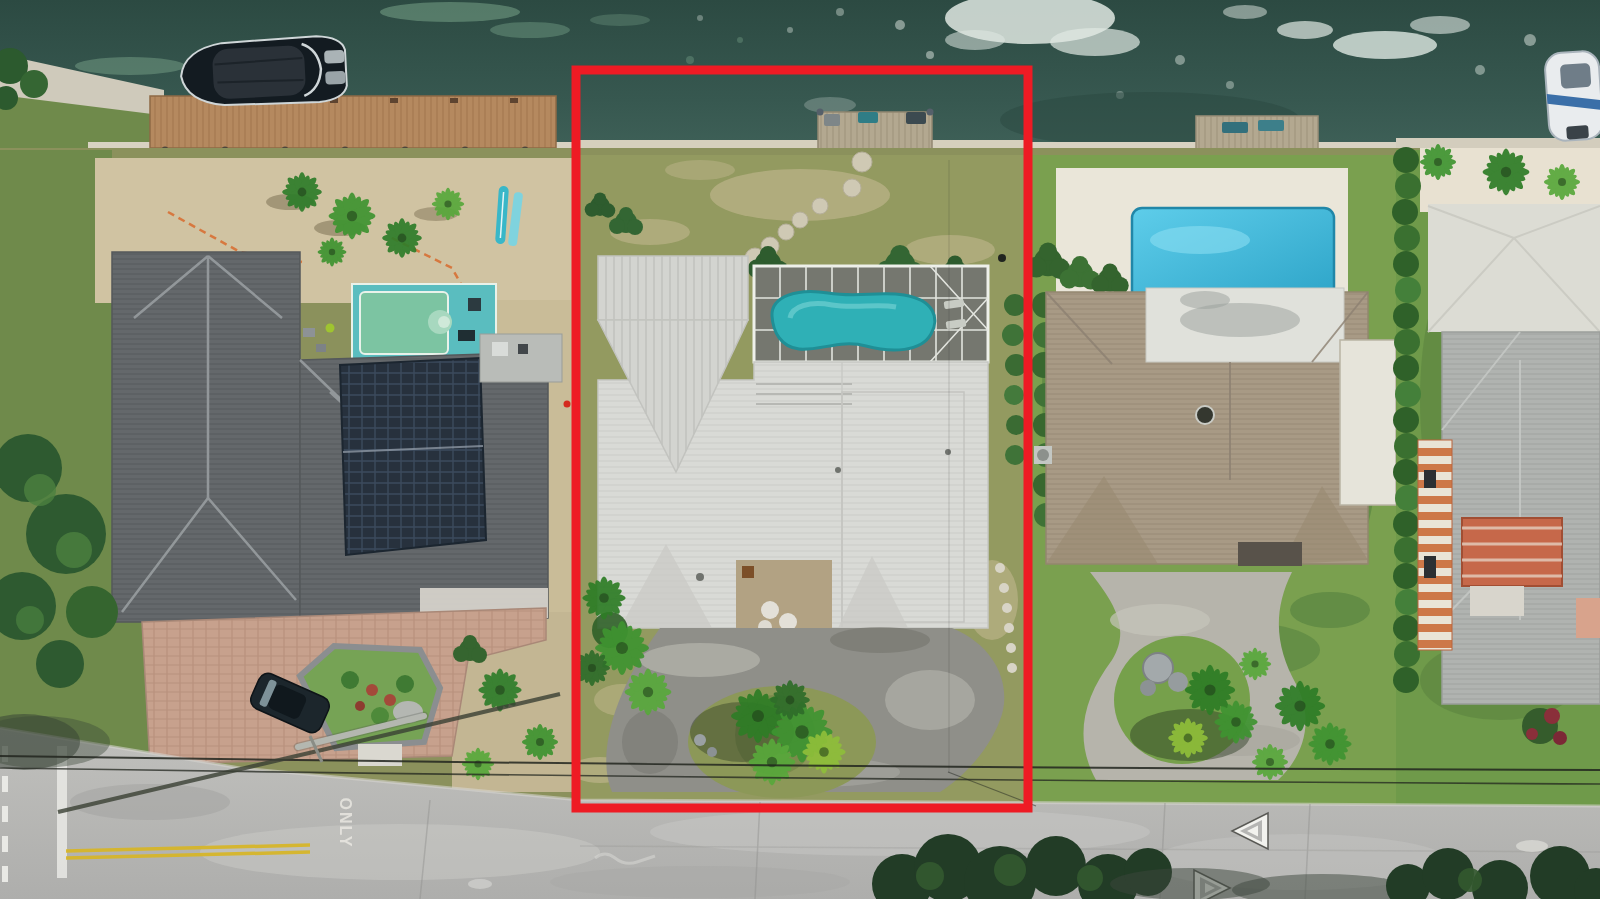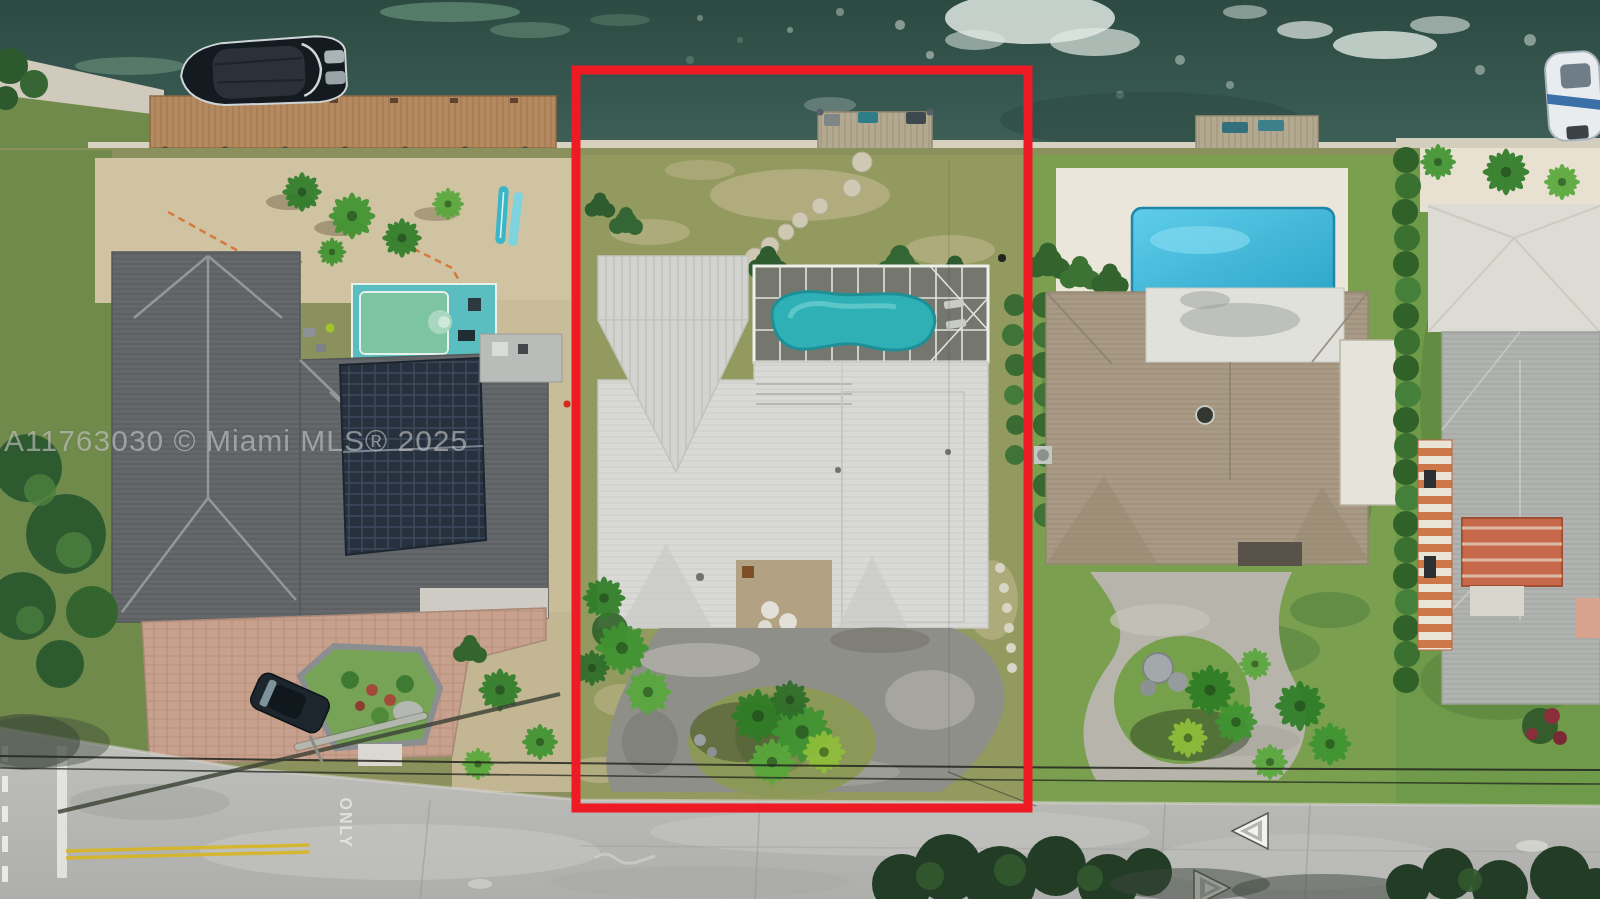--- a/index.html
+++ b/index.html
@@ -591,14 +591,13 @@
   <g>
     <path d="M58,812 L560,694" stroke="#3a4034" stroke-width="4" opacity="0.8"></path>
     <path d="M298,747 L424,716" stroke="#555b52" stroke-width="9" opacity="0.3" stroke-linecap="round"></path>
     <path d="M298,747 L424,716" stroke="#b4b7b0" stroke-width="6" stroke-linecap="round"></path>
     <path d="M310,736 L322,762" stroke="#8a8d86" stroke-width="3"></path>
   </g>
 
   <rect x="576" y="70" width="452" height="738" fill="none" stroke="#ee1b24" stroke-width="9"></rect>
 </svg>
 
-<div id="watermark">A11763030 © Miami MLS® 2025</div>
 </div>
 
 </body></html>

